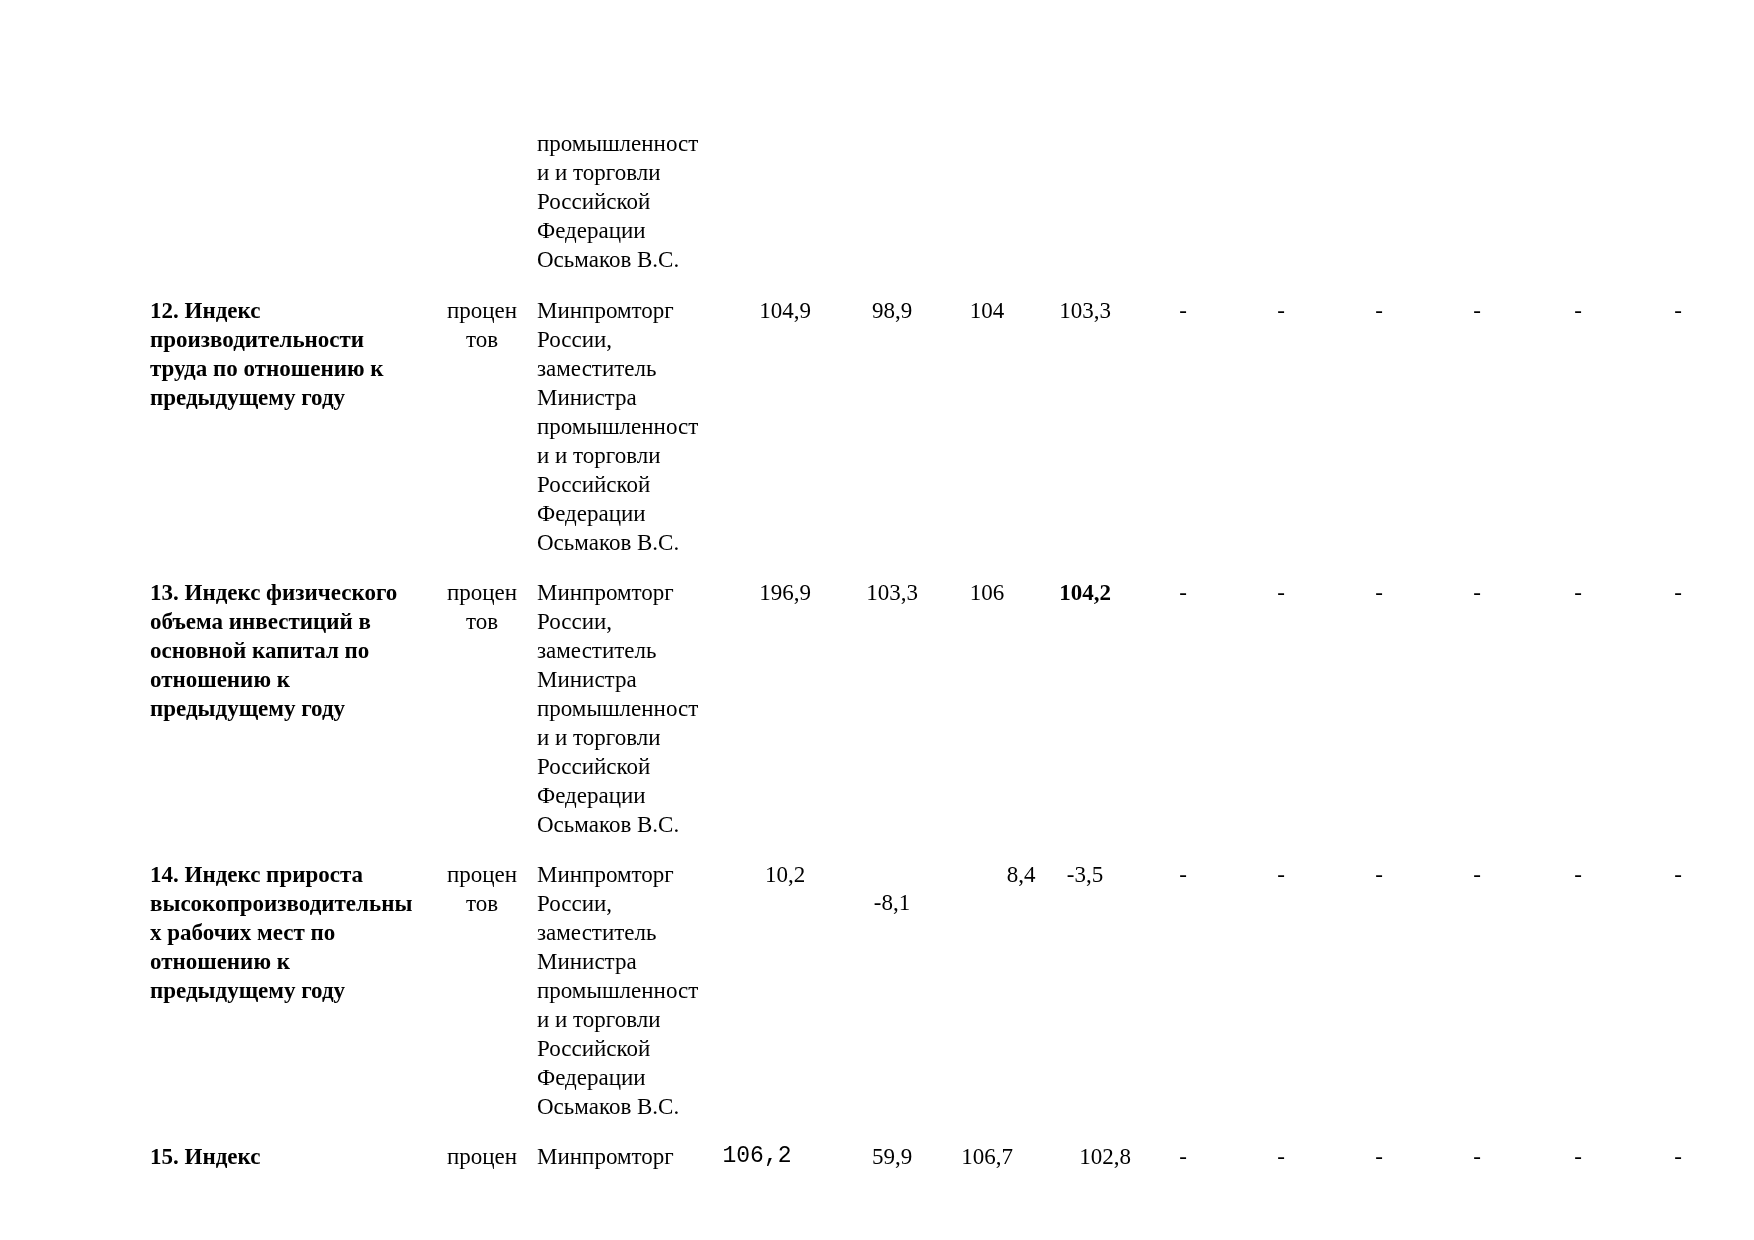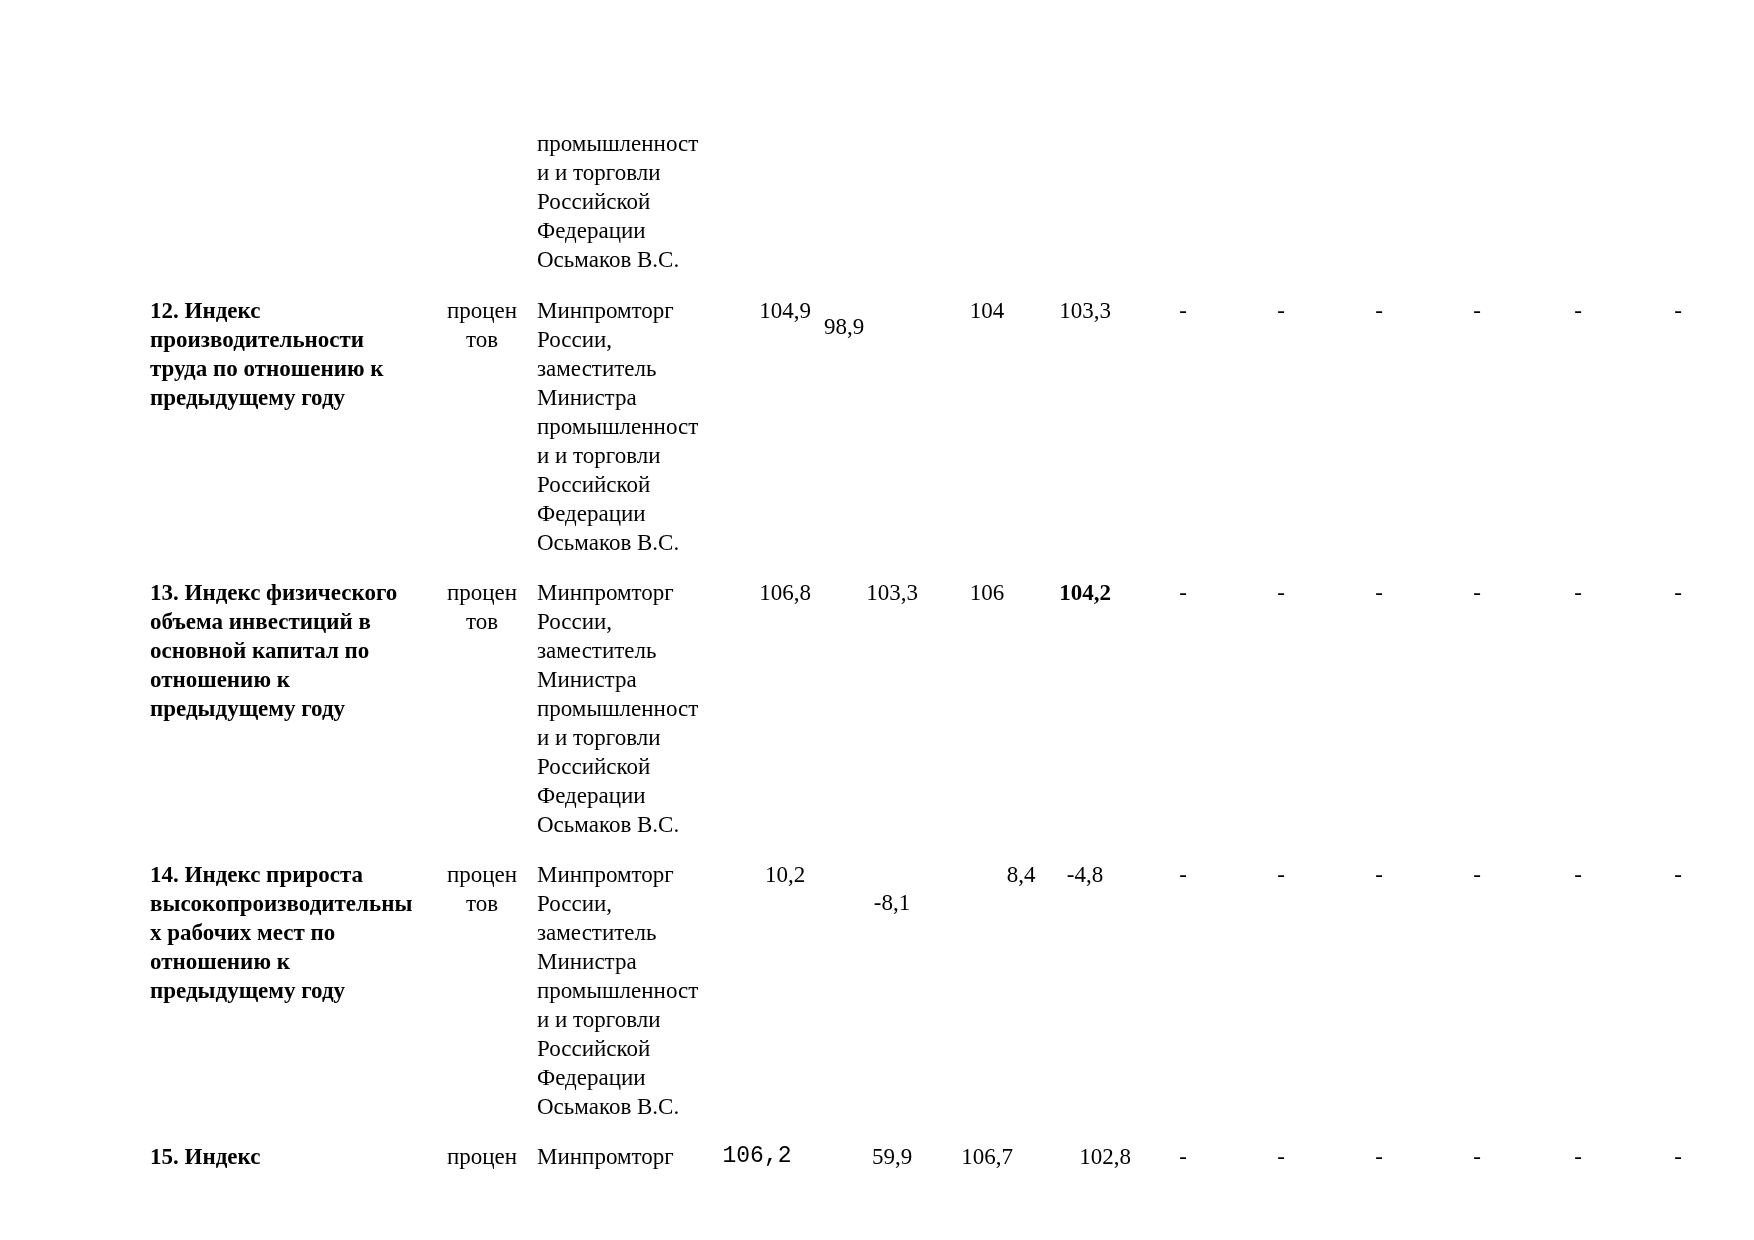--- a/index.html
+++ b/index.html
@@ -43,21 +43,21 @@
     <div class="cell c-resp">Минпромторг
 России,
 заместитель
 Министра
 промышленност
 и и торговли
 Российской
 Федерации
 Осьмаков В.С.</div>
     <div class="cell c-val" style="left:740px;">104,9</div>
-    <div class="cell c-val" style="left:799px;margin-top:16px;">98,9</div>
+    <div class="cell c-val" style="left:847px;">98,9</div>
     <div class="cell c-val" style="left:942px;">104</div>
     <div class="cell c-val" style="left:1040px;">103,3</div>
     <div class="cell c-val" style="left:1138px;">-</div>
     <div class="cell c-val" style="left:1236px;">-</div>
     <div class="cell c-val" style="left:1334px;">-</div>
     <div class="cell c-val" style="left:1432px;">-</div>
     <div class="cell c-val" style="left:1533px;">-</div>
     <div class="cell c-val" style="left:1633px;">-</div>
   </div>
 
@@ -71,21 +71,21 @@
 тов</div>
     <div class="cell c-resp">Минпромторг
 России,
 заместитель
 Министра
 промышленност
 и и торговли
 Российской
 Федерации
 Осьмаков В.С.</div>
-    <div class="cell c-val" style="left:740px;">106,8</div>
+    <div class="cell c-val" style="left:740px;">196,9</div>
     <div class="cell c-val" style="left:847px;">103,3</div>
     <div class="cell c-val" style="left:942px;">106</div>
     <div class="cell c-val" style="left:1040px;font-weight:bold;">104,2</div>
     <div class="cell c-val" style="left:1138px;">-</div>
     <div class="cell c-val" style="left:1236px;">-</div>
     <div class="cell c-val" style="left:1334px;">-</div>
     <div class="cell c-val" style="left:1432px;">-</div>
     <div class="cell c-val" style="left:1533px;">-</div>
     <div class="cell c-val" style="left:1633px;">-</div>
   </div>
@@ -103,21 +103,21 @@
 заместитель
 Министра
 промышленност
 и и торговли
 Российской
 Федерации
 Осьмаков В.С.</div>
     <div class="cell c-val" style="left:740px;">10,2</div>
     <div class="cell c-val" style="left:847px;margin-top:28px;">-8,1</div>
     <div class="cell c-val" style="left:976px;">8,4</div>
-    <div class="cell c-val" style="left:1040px;">-4,8</div>
+    <div class="cell c-val" style="left:1040px;">-3,5</div>
     <div class="cell c-val" style="left:1138px;">-</div>
     <div class="cell c-val" style="left:1236px;">-</div>
     <div class="cell c-val" style="left:1334px;">-</div>
     <div class="cell c-val" style="left:1432px;">-</div>
     <div class="cell c-val" style="left:1533px;">-</div>
     <div class="cell c-val" style="left:1633px;">-</div>
   </div>
 
   <div class="row" style="top:1142px;">
     <div class="cell c-name">15. Индекс</div>

